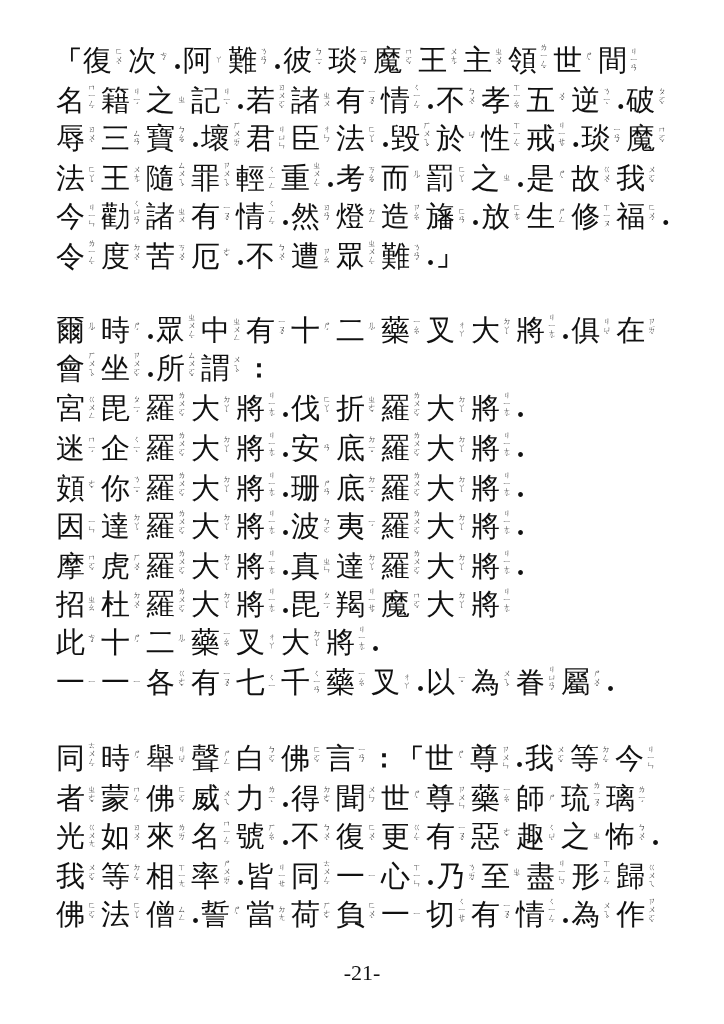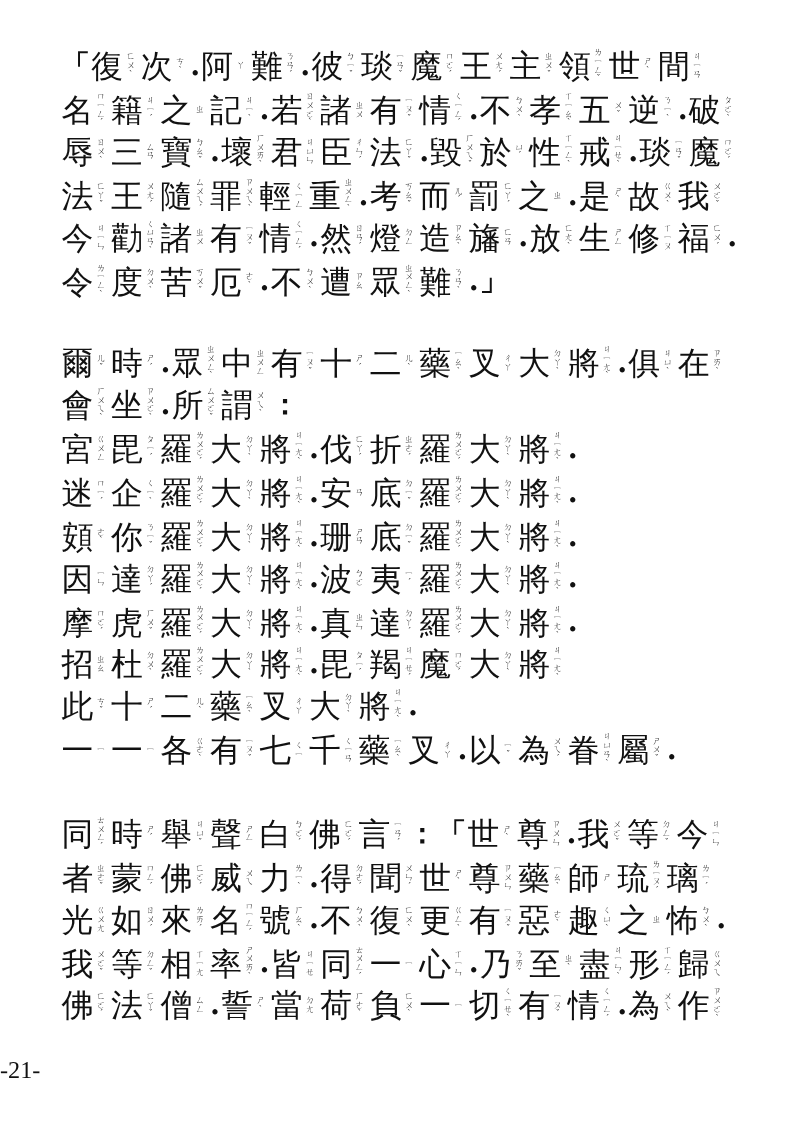--- a/index.html
+++ b/index.html
@@ -7,21 +7,21 @@
          font-family: "DejaVu Serif", "Liberation Serif", serif; color: #111; }
   .page { position: absolute; left: 0; top: 0; width: 724px; height: 1024px; }
   .line { position: absolute; left: 56px; height: 40px; display: flex; align-items: center;
           white-space: nowrap; }
   .unit { display: inline-flex; align-items: center; margin-right: 1px; }
   .han { font-size: 29px; line-height: 36px; font-family: "DejaVu Serif", serif; }
   .zy { display: inline-flex; flex-direction: column; font-size: 8px; line-height: 8px;
         width: 12px; margin-left: 1px; margin-right: 2px; align-items: center;
         font-family: "DejaVu Sans", sans-serif; color: #222; }
   .punct { font-size: 26px; line-height: 36px; font-weight: bold; }
-  .pagenum { position: absolute; top: 960px; left: 0; width: 724px; 
+  .pagenum { position: absolute; top: 960px; left: 0; width: 724px; text-align: center;
              font-family: "Liberation Serif", serif; font-size: 22px; }
 </style>
 </head>
 <body>
 
 <div class="page">
   <div id="text-body">
       <div class="line" style="top: 40px;">
         <span class="unit">
           <span class="han punct">「</span>

